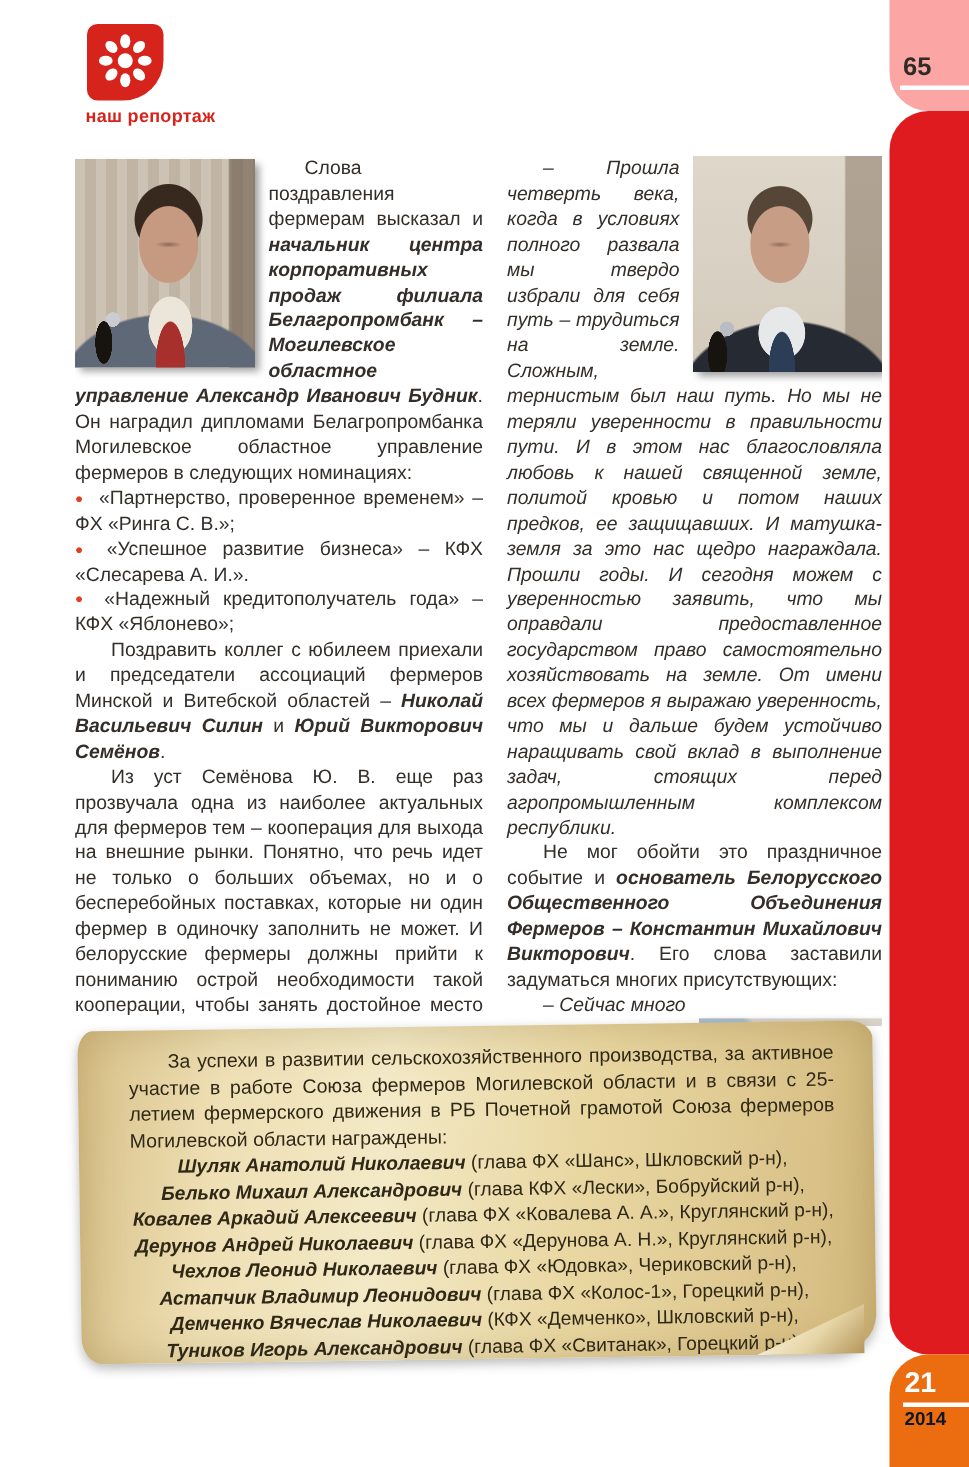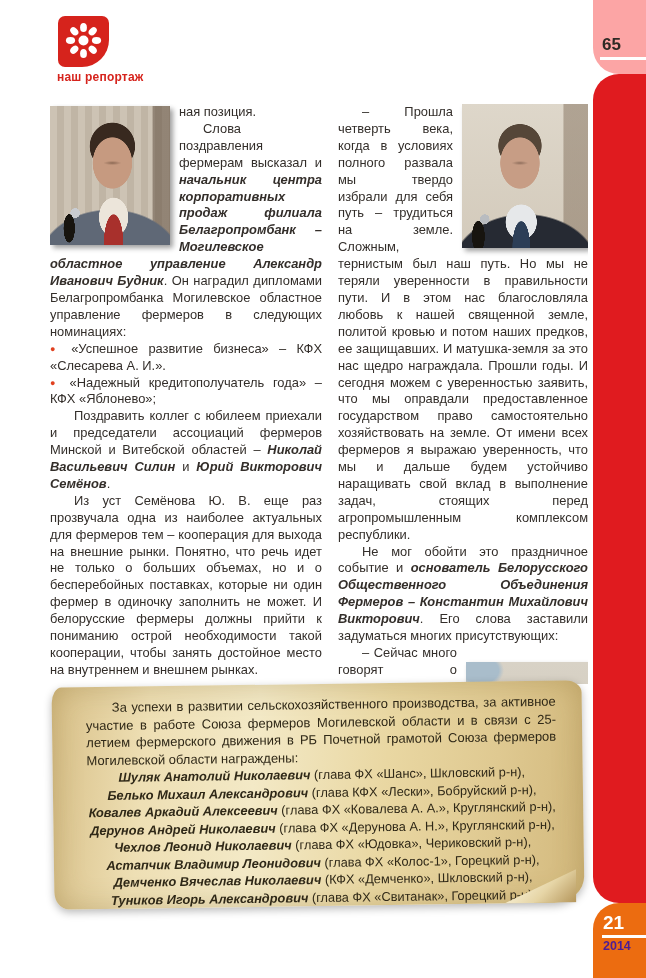--- a/index.html
+++ b/index.html
@@ -13,31 +13,31 @@
   .section-label{position:absolute;left:57px;top:70px;color:#d6231c;font-weight:bold;font-size:12px;letter-spacing:0.2px;}
 
   
   .tab-top{position:absolute;left:593px;top:0;width:76px;height:74px;background:#fca5a5;border-radius:0 0 0 26px;}
   .tab-top .num{position:absolute;left:9px;top:35px;font-weight:bold;font-size:17px;color:#2e2a25;}
   .tab-top .rule{position:absolute;left:7px;top:57px;width:46px;height:3px;background:#fff;}
   .bar-red{position:absolute;left:593px;top:74px;width:53px;height:829px;background:#e01b1f;border-radius:26px 0 0 26px;}
   .tab-bottom{position:absolute;left:593px;top:903px;width:53px;height:83px;background:#ec6c10;border-radius:26px 0 0 0;}
   .tab-bottom .num{position:absolute;left:10px;top:9px;font-weight:bold;font-size:19px;color:#fff;}
   .tab-bottom .rule{position:absolute;left:9px;top:32px;width:44px;height:2.5px;background:#fff;}
-  .tab-bottom .year{position:absolute;left:10px;top:36px;font-weight:bold;font-size:12.5px;color:#4c1d95;}
+  .tab-bottom .year{position:absolute;left:10px;top:36px;font-weight:bold;font-size:12.5px;color:#0f172a;}
 
   
   .content{position:absolute;left:50px;top:104px;width:538px;height:580px;display:flex;gap:16px;overflow:hidden;}
   .col{text-align:justify;font-size:12.9px;line-height:1.31;color:#332e2a;}
   .col1{width:272px;}
   .col2{width:250px;}
   .col p{margin:0;}
   .indent{text-indent:24px;}
   .bi{font-weight:bold;font-style:italic;}
-  .i{}
+  .i{font-style:italic;}
   .dot{color:#e0401f;font-size:9px;margin-right:9px;vertical-align:1px;}
 
   
   .photo{box-shadow:3px 3px 5px rgba(0,0,0,.38);}
   .photo1{float:left;width:120px;height:139px;margin:2px 9px 3px 0;
     background:
       radial-gradient(ellipse 8px 20px at 16% 88%, #17140f 70%, transparent 72%),
       radial-gradient(circle 7px at 21% 77%, #c9ccd1 68%, transparent 70%),
       radial-gradient(ellipse 10px 30px at 53% 99%, #a8302c 96%, transparent 99%),
       radial-gradient(ellipse 15px 20px at 53% 80%, #ece5da 96%, transparent 99%),
@@ -125,22 +125,22 @@
   <div class="bar-red"></div>
   <div class="tab-bottom">
     <span class="num">21</span>
     <span class="rule"></span>
     <span class="year">2014</span>
   </div>
 
   <div class="content">
     <div class="col col1">
       <div class="photo photo1"></div>
-      <p>ная позиция.</p>
       <p class="indent"><span>Слова поздравления фермерам высказал и </span><span class="bi">начальник центра корпоративных продаж филиала Белагропромбанк – Могилевское областное управление Александр Иванович Будник</span><span>. Он наградил дипломами Белагропромбанка Могилевское областное управление фермеров в следующих номинациях:</span></p>
+      <p><span class="dot">●</span><span>«Партнерство, проверенное временем» – ФХ «Ринга С. В.»;</span></p>
       <p><span class="dot">●</span><span>«Успешное развитие бизнеса» – КФХ «Слесарева А. И.».</span></p>
       <p><span class="dot">●</span><span>«Надежный кредитополучатель года» – КФХ «Яблонево»;</span></p>
       <p class="indent"><span>Поздравить коллег с юбилеем приехали и председатели ассоциаций фермеров Минской и Витебской областей – </span><span class="bi">Николай Васильевич Силин</span><span> и </span><span class="bi">Юрий Викторович Семёнов</span><span>.</span></p>
       <p class="indent">Из уст Семёнова Ю. В. еще раз прозвучала одна из наиболее актуальных для фермеров тем – кооперация для выхода на внешние рынки. Понятно, что речь идет не только о больших объемах, но и о бесперебойных поставках, которые ни один фермер в одиночку заполнить не может. И белорусские фермеры должны прийти к пониманию острой необходимости такой кооперации, чтобы занять достойное место на внутреннем и внешнем рынках.</p>
 
     </div>
     <div class="col col2">
       <div class="photo photo2"></div>
       <p class="indent i">– Прошла четверть века, когда в условиях полного развала мы твердо избрали для себя путь – трудиться на земле. Сложным, тернистым был наш путь. Но мы не теряли уверенности в правильности пути. И в этом нас благословляла любовь к нашей священной земле, политой кровью и потом наших предков, ее защищавших. И матушка-земля за это нас щедро награждала. Прошли годы. И сегодня можем с уверенностью заявить, что мы оправдали предоставленное государством право самостоятельно хозяйствовать на земле. От имени всех фермеров я выражаю уверенность, что мы и дальше будем устойчиво наращивать свой вклад в выполнение задач, стоящих перед агропромышленным комплексом республики.</p>
       <p class="indent"><span>Не мог обойти это праздничное событие и </span><span class="bi">основатель Белорусского Общественного Объединения Фермеров – Константин Михайлович Викторович</span><span>. Его слова заставили задуматься многих присутствующих:</span></p>

